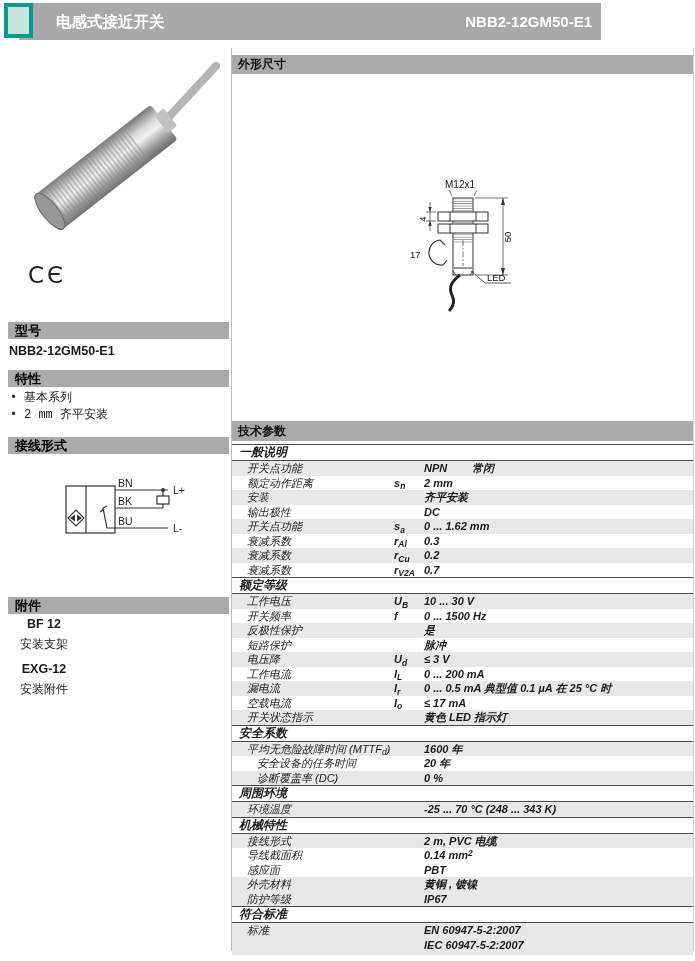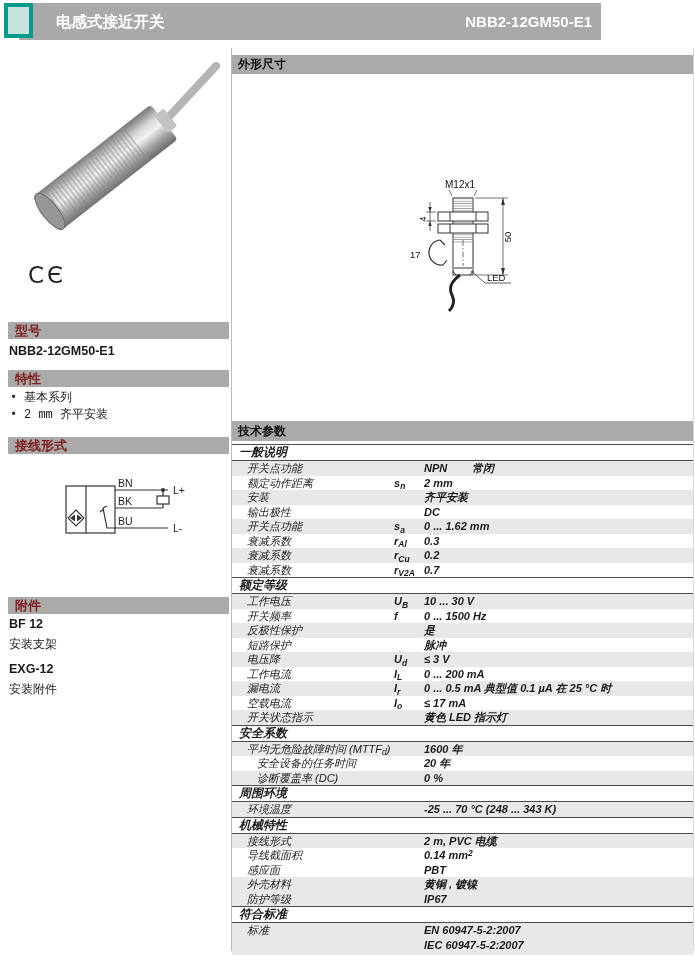--- a/index.html
+++ b/index.html
@@ -6,31 +6,31 @@
   .page{position:relative;width:695px;height:961px;background:#fff;overflow:hidden;
         font-family:"Liberation Sans","DejaVu Sans",sans-serif;color:#1a1a1a;}
   
   .topbar{position:absolute;left:3px;top:3px;width:582px;height:37px;background:#a9a9a9;margin-left:16px;}
   .brand-icon{position:absolute;left:4px;top:3px;width:21px;height:27px;background:#c6e3dc;border:4px solid #009b8c;}
   .topbar-title{position:absolute;left:37px;top:0;line-height:37px;color:#fff;font-weight:bold;font-size:15.5px;}
   .topbar-part{position:absolute;right:9px;top:0;line-height:37px;color:#fff;font-weight:bold;font-size:15px;}
   .vdivider{position:absolute;left:231px;top:48px;width:1px;height:903px;background:#bcbcbc;}
   .redge{position:absolute;left:693px;top:48px;width:1px;height:903px;background:#d8d8d8;}
   
-  .sbar{position:absolute;left:8px;width:221px;height:17px;background:#aaaaaa;color:#7f1d1d;
+  .sbar{position:absolute;left:8px;width:221px;height:17px;background:#aaaaaa;color:#000000;
         font-weight:bold;font-size:13px;line-height:17px;padding-left:7px;box-sizing:border-box;}
   .photo{position:absolute;left:8px;top:52px;width:212px;height:210px;}
   .ce{position:absolute;left:28px;top:262px;font-size:23px;letter-spacing:3px;color:#222;
       font-family:"DejaVu Sans",sans-serif;}
   .model-value{position:absolute;left:9px;top:344px;font-weight:bold;font-size:12.5px;}
   .features{position:absolute;left:10px;top:390px;font-size:12px;}
   .feature-item{height:17px;line-height:17px;font-family:Liberation Mono, monospace;}
   .feature-item .bullet{display:inline-block;width:14px;color:#333;}
   .wiring{position:absolute;left:8px;top:456px;width:221px;height:128px;}
-  .accessories{position:absolute;left:9px;top:617px;font-size:12px;}
+  .accessories{position:absolute;left:20px;top:617px;font-size:12px;text-align:center;}
   .acc-name{font-weight:bold;font-size:12.5px;margin:0 0 5px 0;}
   .acc-desc{margin:0 0 9px 0;color:#222;}
   
   .rbar{position:absolute;left:232px;width:461px;height:19px;background:#aaaaaa;color:#111;
         font-weight:bold;font-size:12px;line-height:19px;padding-left:6px;box-sizing:border-box;}
   .dimsvg{position:absolute;left:330px;top:140px;width:250px;height:175px;}
   .techtable{position:absolute;left:232px;top:444px;width:461px;font-style:italic;}
   .tsec{font-weight:bold;font-size:12px;line-height:13px;padding:1px 0 1px 7px;
         border-top:1px solid #4a4a4a;border-bottom:1px solid #4a4a4a;}
   .trow{position:relative;height:14.5px;line-height:14.5px;font-size:11px;white-space:nowrap;padding-left:24px;}

